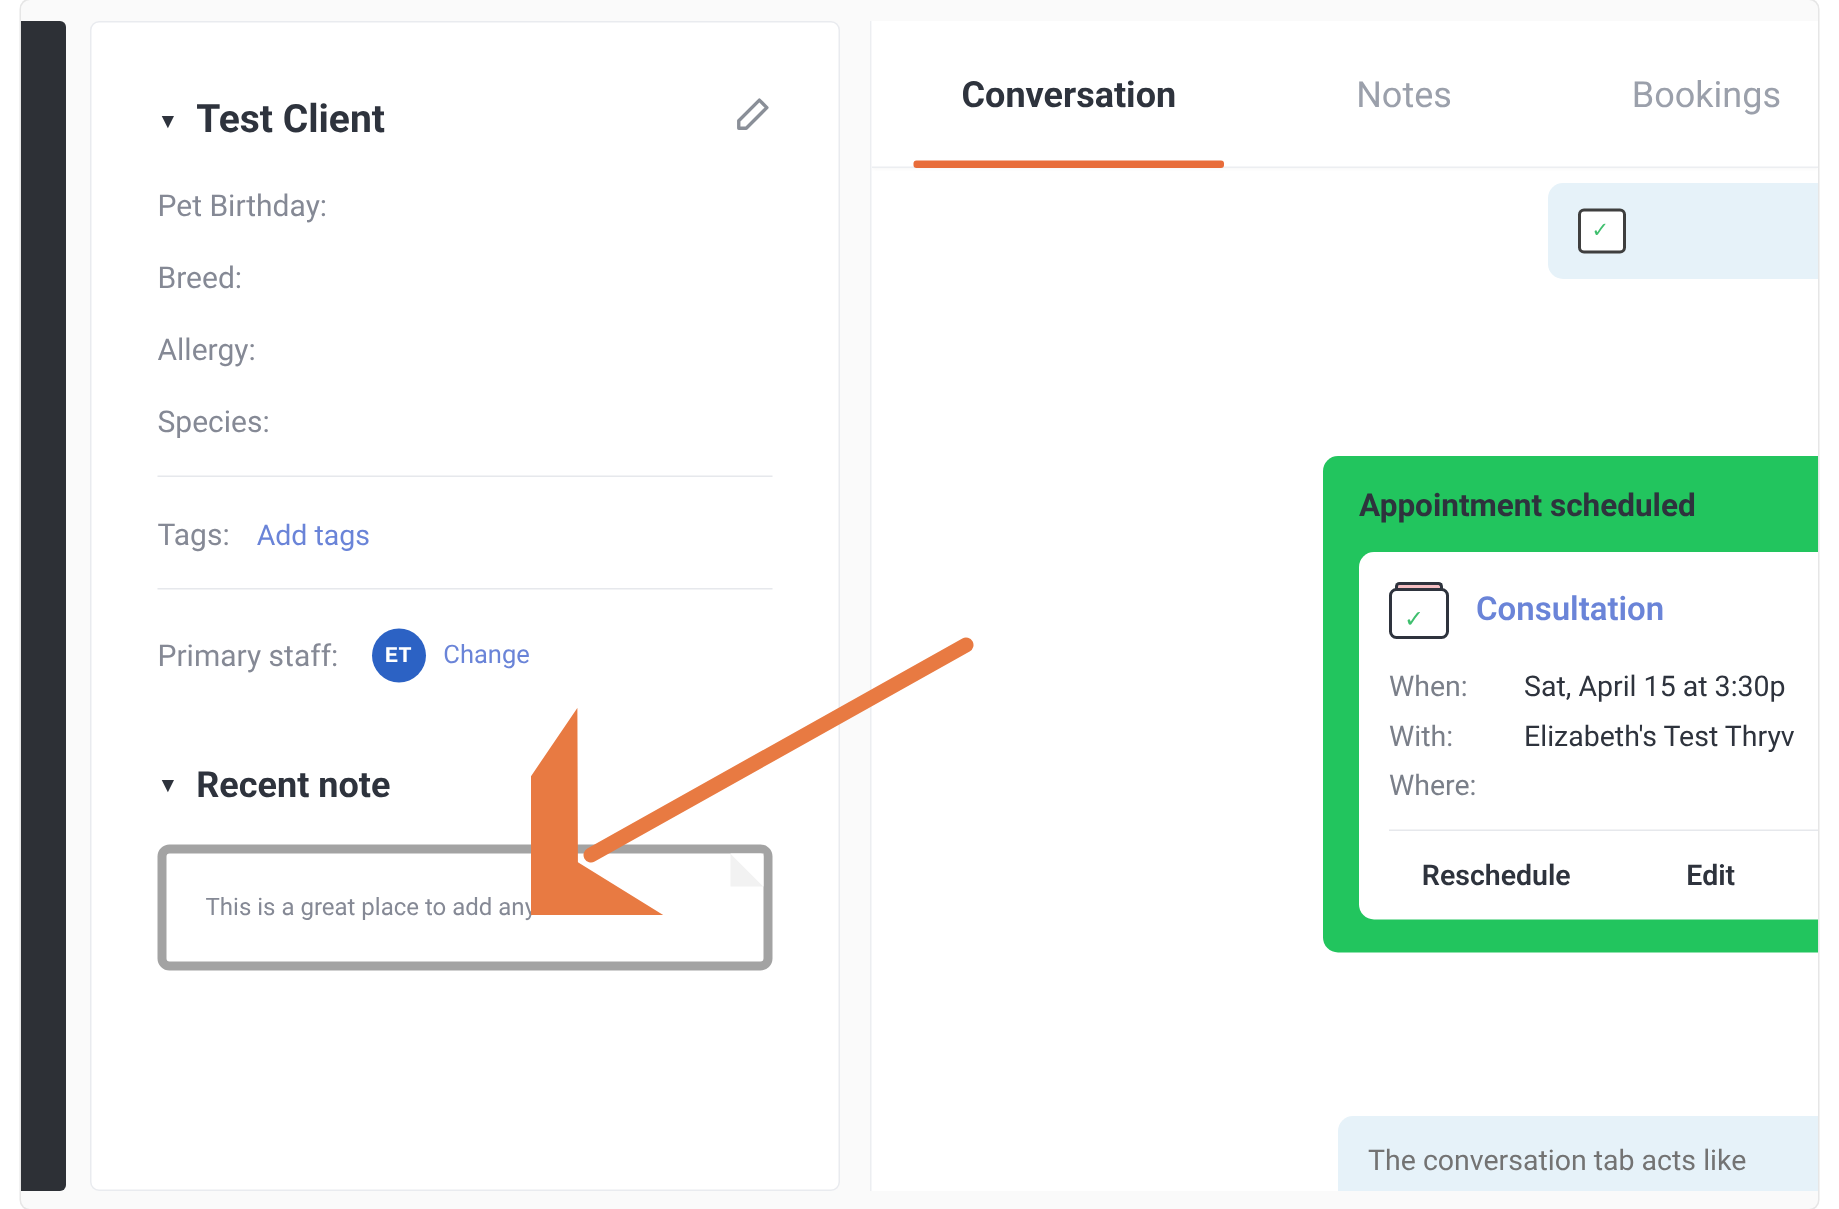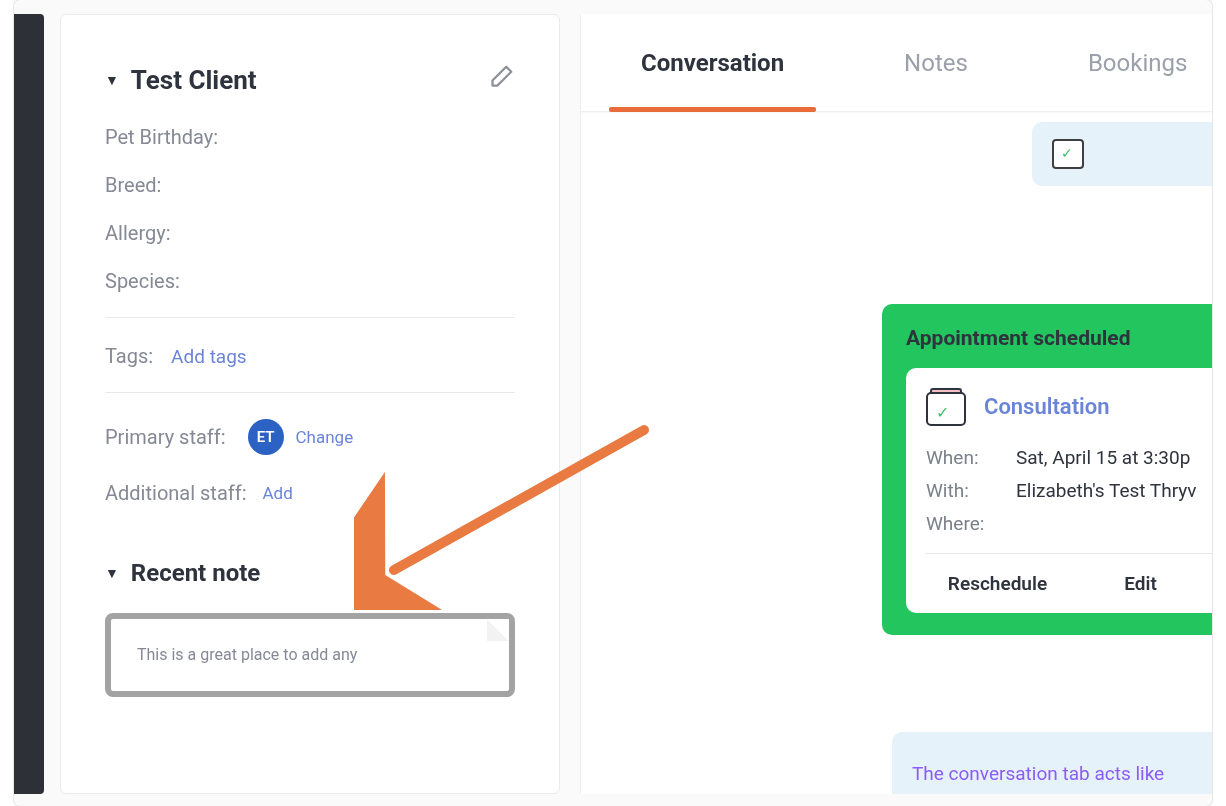--- a/index.html
+++ b/index.html
@@ -113,20 +113,21 @@
     height: 36px;
     border-radius: 50%;
     background: #2c62c4;
     color: #fff;
     font-size: 15px;
     font-weight: 600;
     display: flex;
     align-items: center;
     justify-content: center;
     margin-left: 22px;
+    font-family: Liberation Mono, monospace;
   }
 
   .recent-note-head {
     display: flex;
     align-items: center;
     gap: 12px;
     font-size: 24px;
     font-weight: 700;
     color: #2e333d;
     margin-top: 54px;
@@ -340,23 +341,23 @@
     cursor: pointer;
   }
 
   .tip-bubble {
     position: absolute;
     bottom: 0;
     right: 0;
     width: 320px;
     background: #e6f2f9;
     border-radius: 10px 0 0 0;
-    padding: 28px 18px 6px 20px;
+    padding: 16px 18px 6px 20px;
     font-size: 19px;
-    color: #8b5cf6;
+    color: #737373;
     line-height: 1.45;
   }
 
   
   .arrow-annot {
     position: absolute;
     left: 340px;
     top: 420px;
     pointer-events: none;
     z-index: 50;
@@ -407,24 +408,20 @@
         </div>
 
         <hr class="divider">
 
         <div class="staff-row">
           <span class="lbl">Primary staff:</span>
           <span class="avatar-badge">ET</span>
           <span class="link-action small">Change</span>
         </div>
 
-        <div class="staff-row">
-          <span class="lbl">Additional staff:</span>
-          <span class="link-action small" style="margin-left:16px">Add</span>
-        </div>
 
         <div class="recent-note-head">
           <span class="caret-down">▼</span>
           <span>Recent note</span>
         </div>
 
         <div class="note-card">
           <span>This is a great place to add any</span>
         </div>
 

